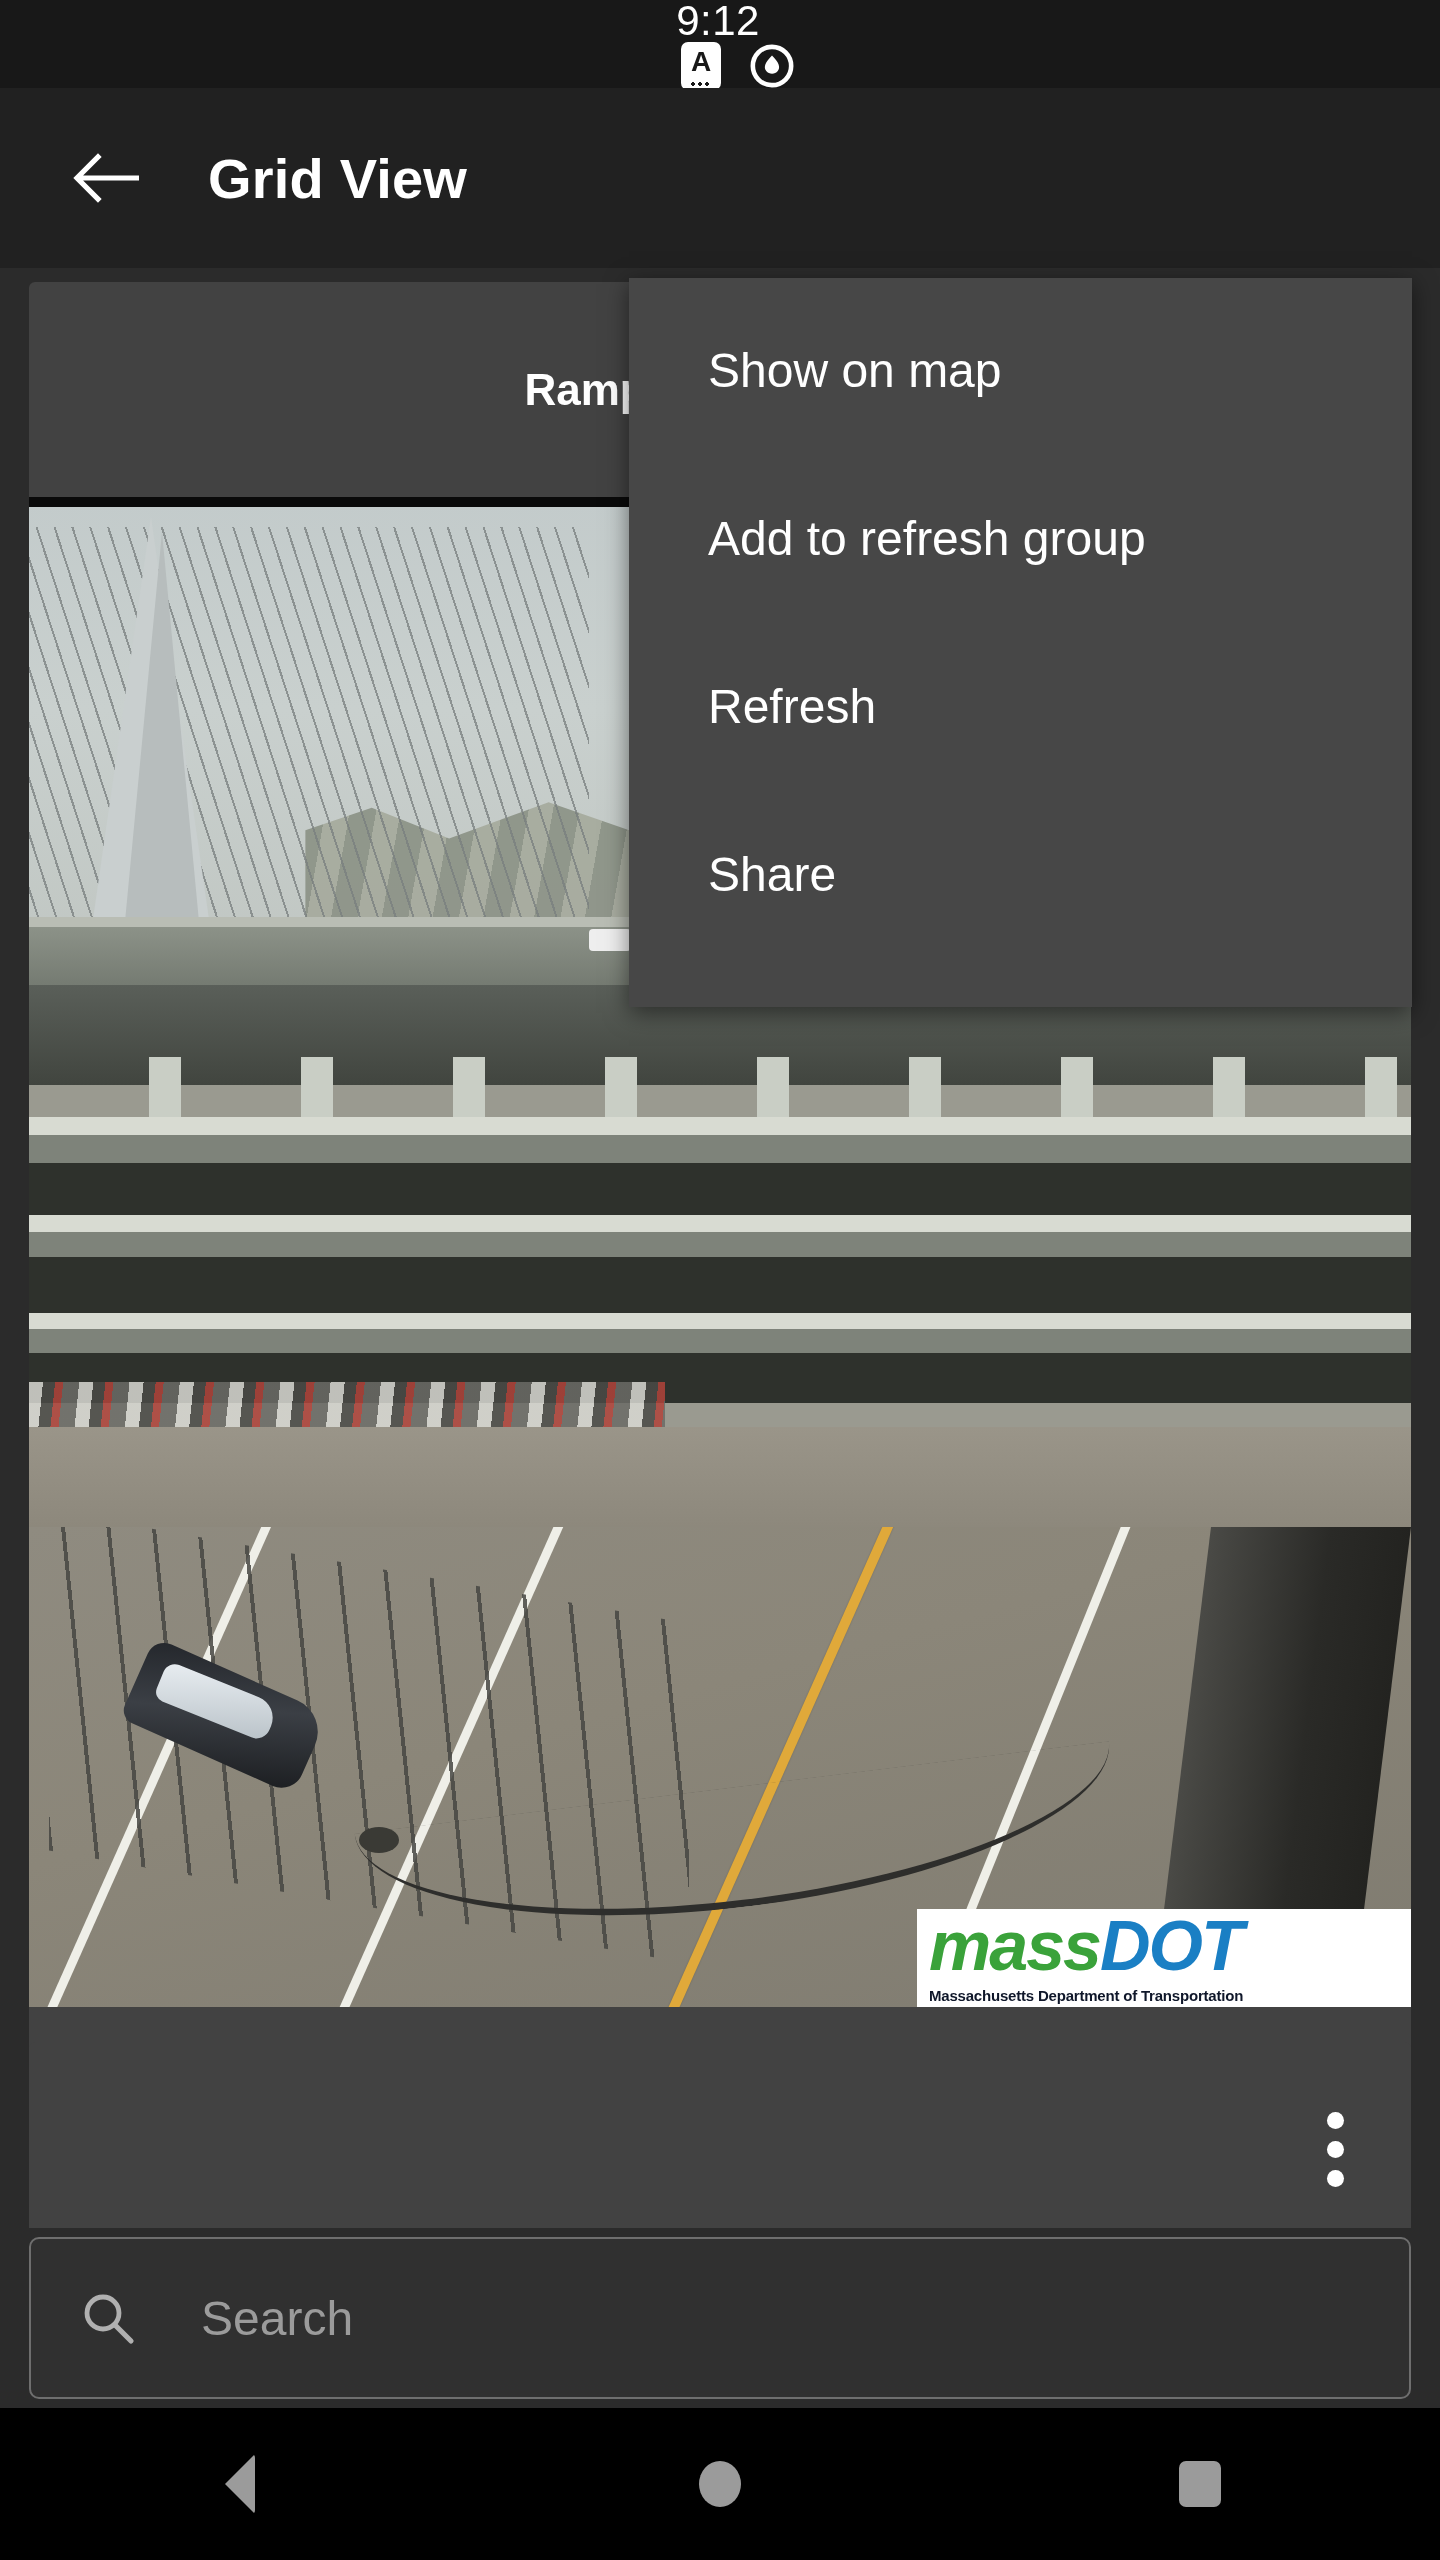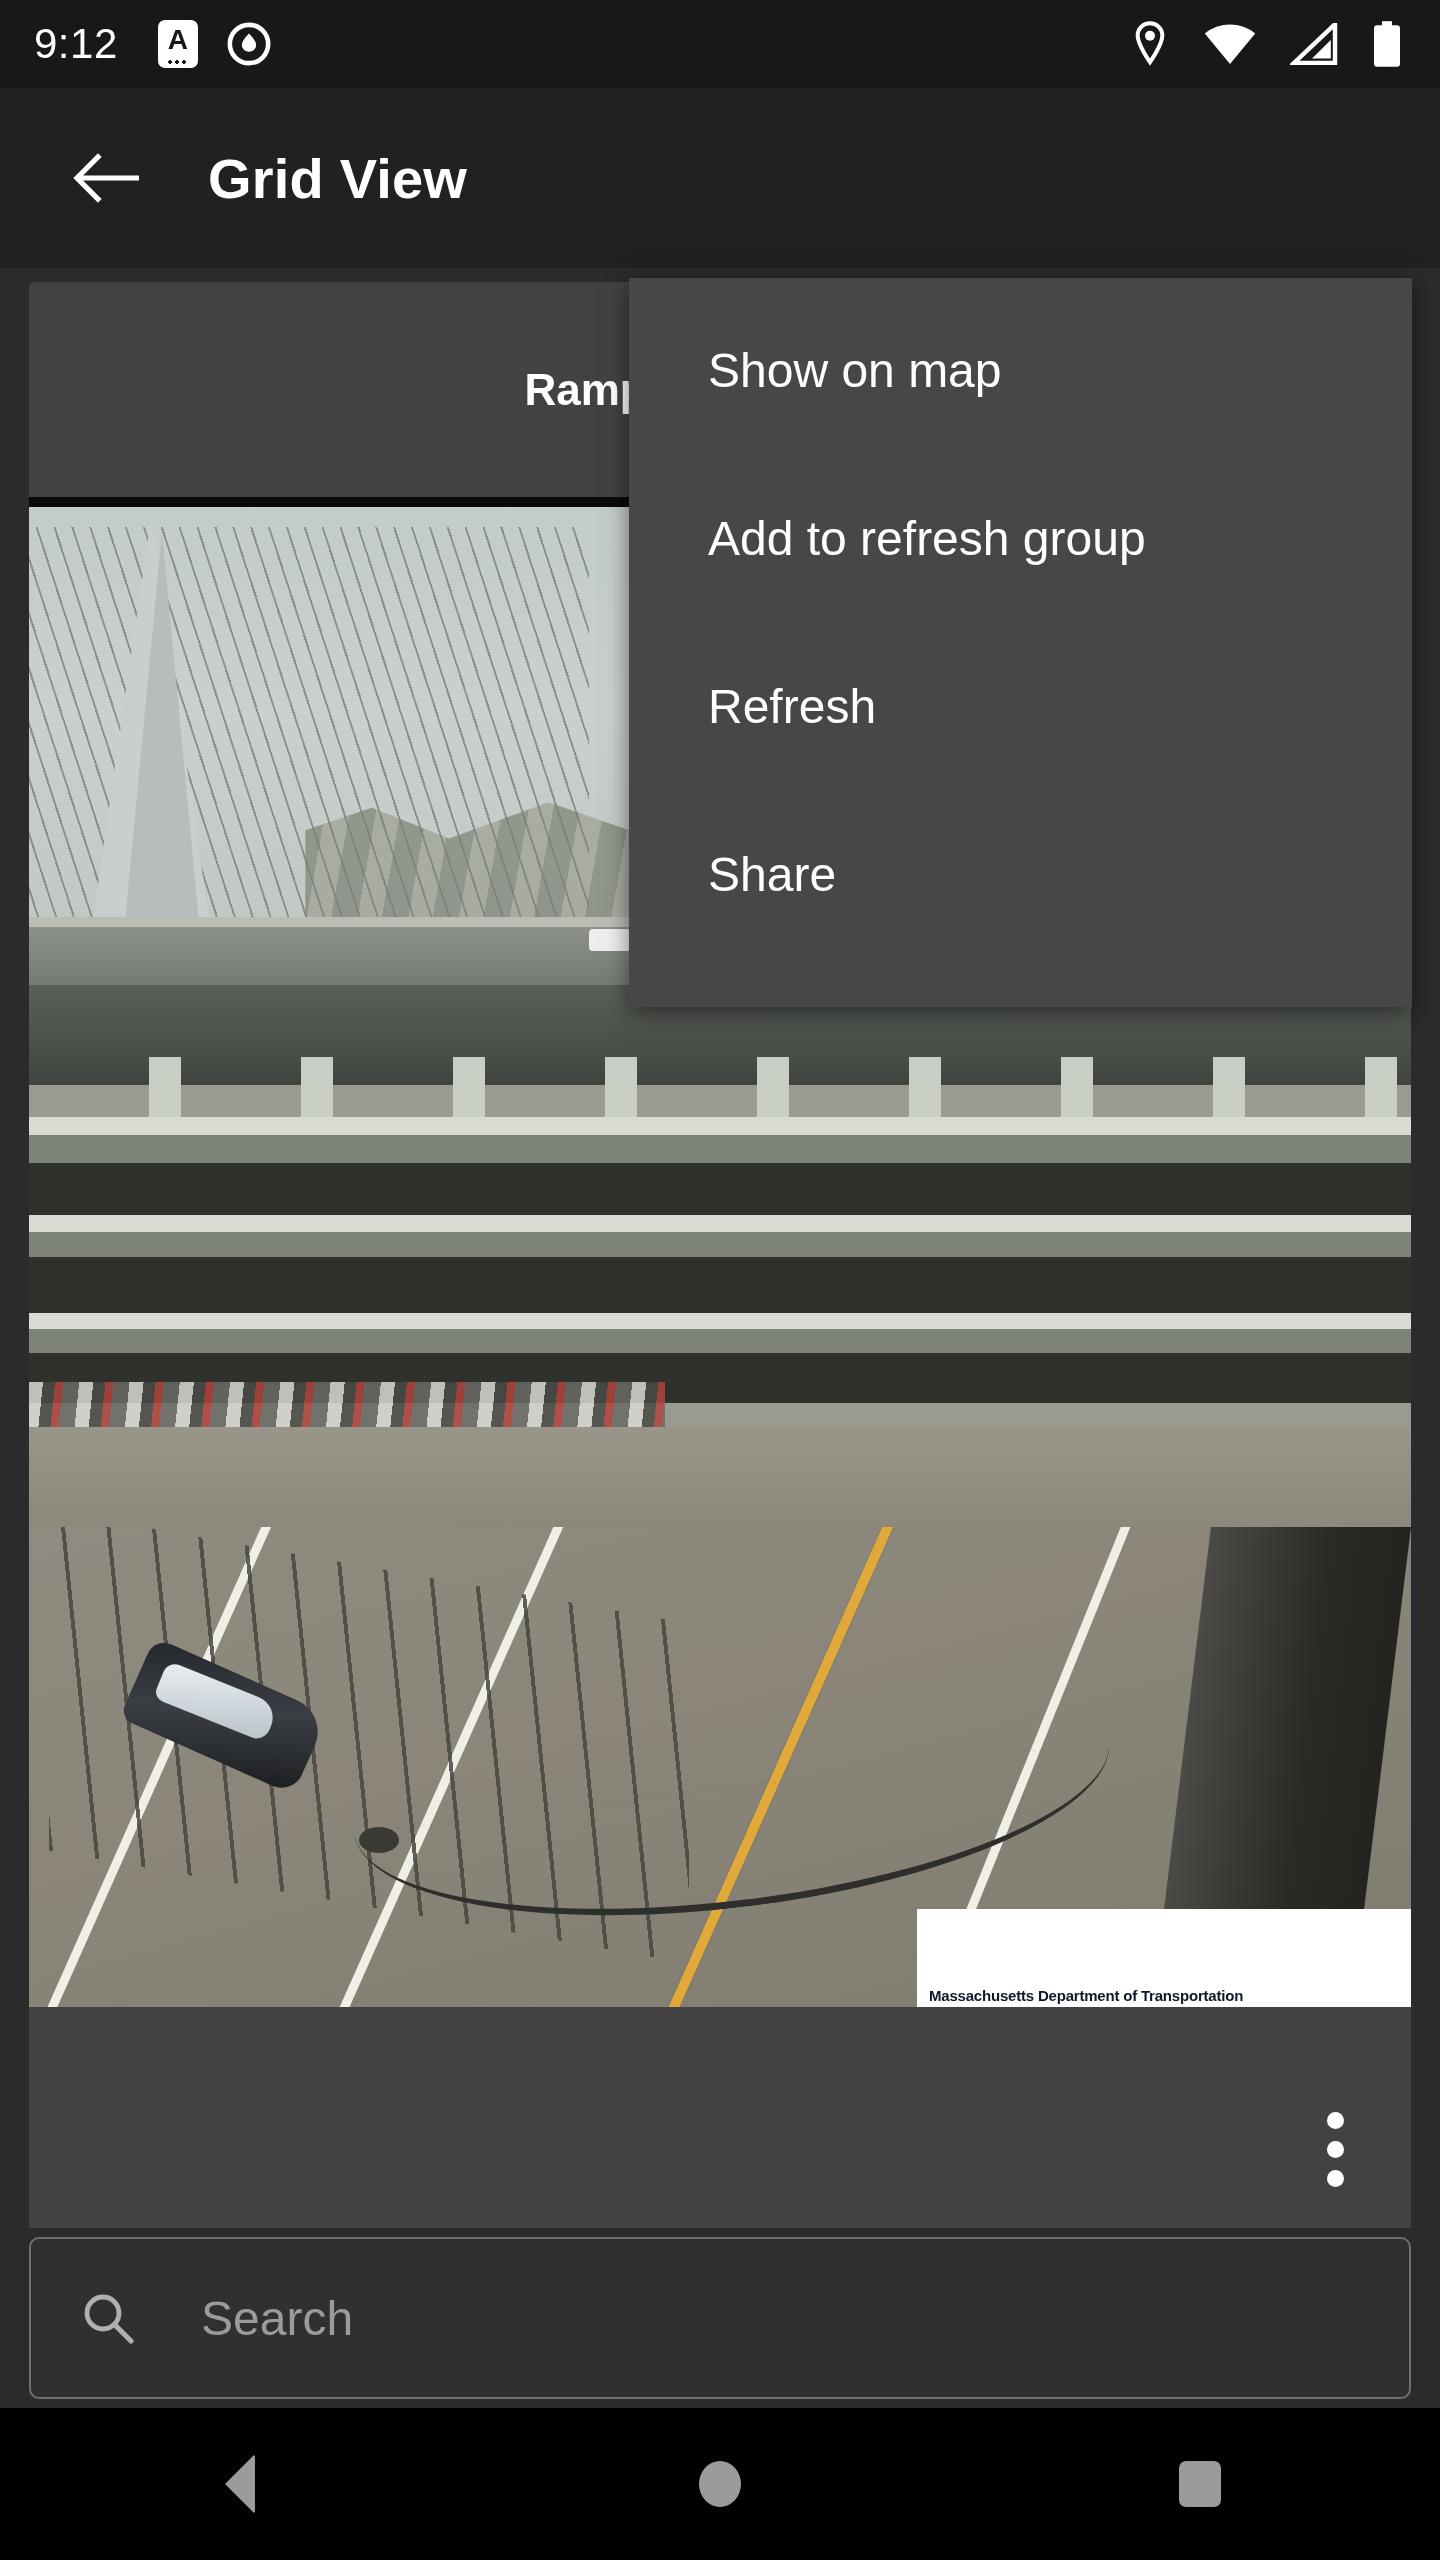--- a/index.html
+++ b/index.html
@@ -9,20 +9,21 @@
     font-family:"Liberation Sans", sans-serif;
     overflow:hidden;
   }
   #screen{ position:relative; width:1440px; height:2560px; background:#2b2b2b; overflow:hidden; }
 
   
   .statusbar{
     position:absolute; top:0; left:0; width:1440px; height:88px;
     background:#181818; display:flex; align-items:center;
     padding:0 38px 0 34px;
+    flex-direction:column;
   }
   .sb-clock{ color:#fff; font-size:42px; letter-spacing:0.5px; line-height:1; }
   .sb-left-icons{ display:flex; align-items:center; gap:28px; margin-left:40px; }
   .sb-right-icons{ margin-left:auto; display:flex; align-items:center; gap:34px; }
 
   .icon-a{
     width:40px; height:48px; background:#fff; border-radius:7px;
     color:#181818; font-size:28px; font-weight:bold; line-height:40px;
     text-align:center; position:relative; font-family:"Liberation Sans", sans-serif;
   }
@@ -352,20 +353,23 @@
         <div class="line-w" style="left:250px;top:-40px;transform:rotate(24deg);"></div>
         <div class="line-w" style="left:560px;top:-80px;transform:rotate(24deg);height:900px;"></div>
         <div class="line-y" style="left:880px;top:-60px;transform:rotate(24deg);"></div>
         <div class="line-w" style="left:1120px;top:-70px;transform:rotate(22deg);"></div>
         <div class="fence"></div>
         <div class="cable-sag"></div>
         <div class="blob"></div>
         <div class="car-road"></div>
 
         <div class="logo">
+          <div class="logo-main">
+            <span class="logo-mass">mass</span><span class="logo-dot">DOT</span>
+          </div>
           <div class="logo-sub">Massachusetts Department of Transportation</div>
         </div>
       </div>
 
       <div class="cam-caption">Traffic is traveling north. Click to refresh.</div>
     </div>
 
     <div class="card" style="top:1774px;">
       <div class="card-header">
         <div class="overflow-btn">

